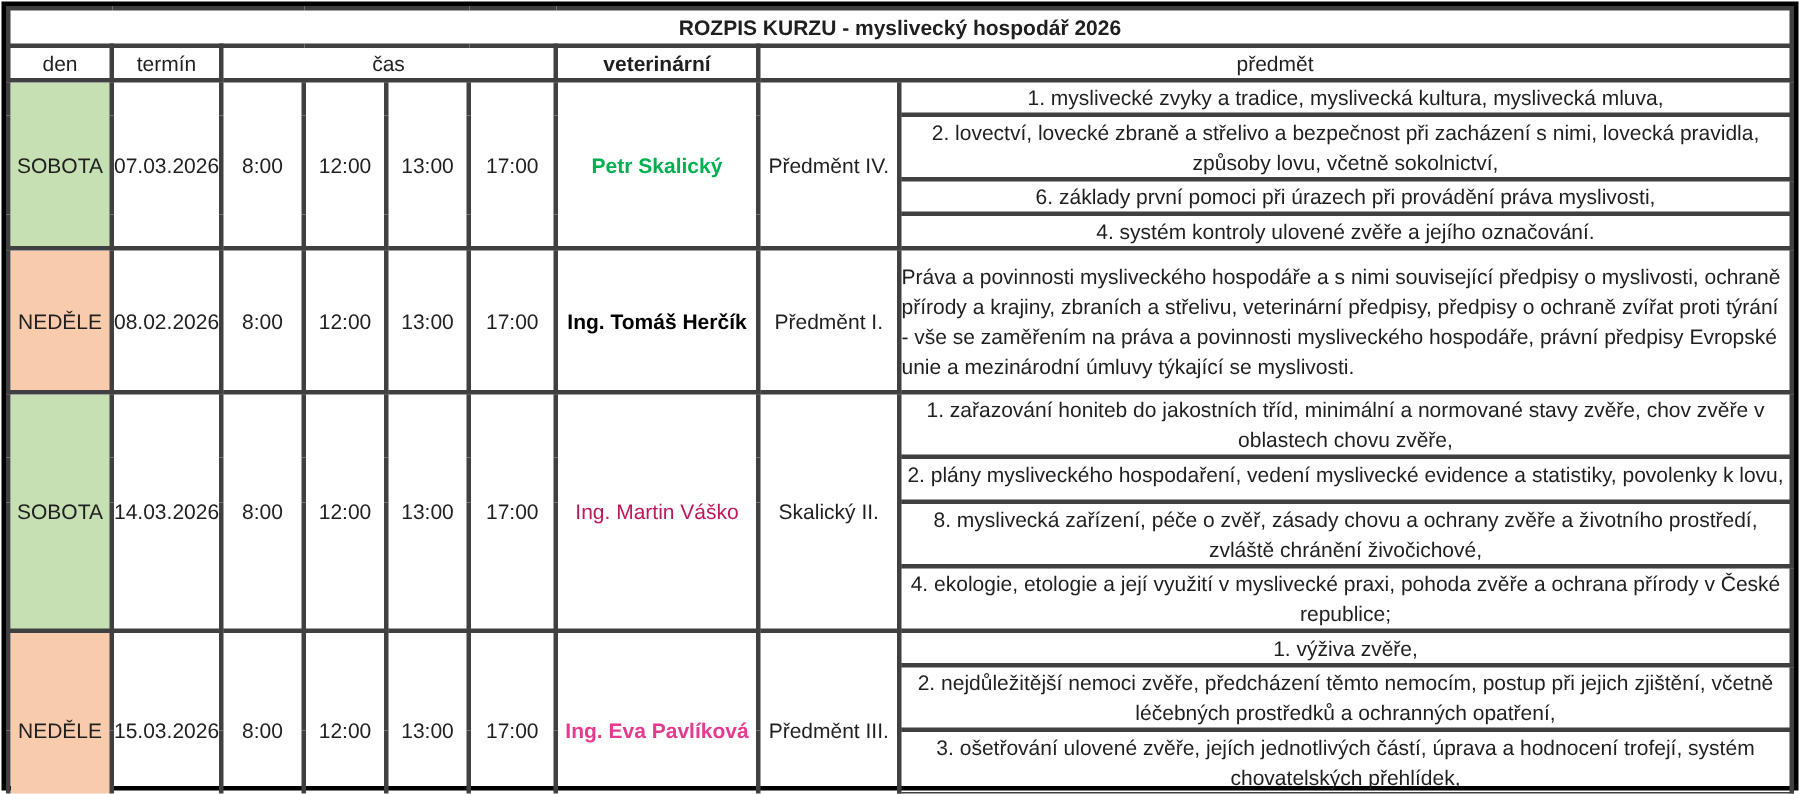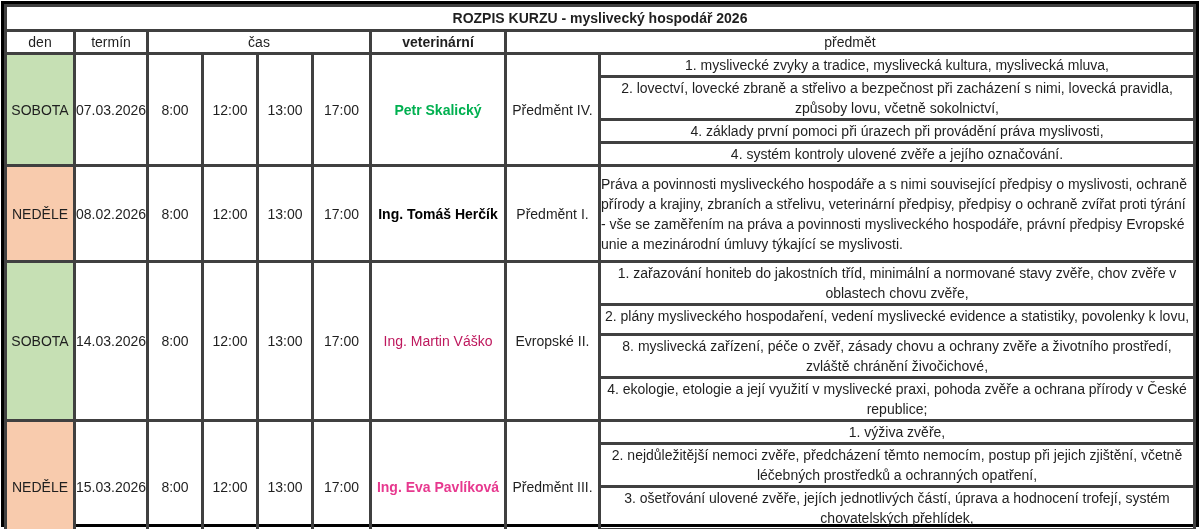--- a/index.html
+++ b/index.html
@@ -80,21 +80,21 @@
     <td class="time" rowspan="4">13:00</td>
     <td class="time" rowspan="4">17:00</td>
     <td class="lect" rowspan="4" style="color: rgb(0, 176, 80); font-weight: bold; margin-top: 32px;">Petr Skalický</td>
     <td class="subj" rowspan="4">Předměnt IV.</td>
     <td class="topic">1. myslivecké zvyky a tradice, myslivecká kultura, myslivecká mluva,</td>
   </tr>
   <tr style="height:43px">
             <td class="topic">2. lovectví, lovecké zbraně a střelivo a bezpečnost při zacházení s nimi, lovecká pravidla, způsoby lovu, včetně sokolnictví,</td>
           </tr>
   <tr style="height:21px">
-            <td class="topic">4. základy první pomoci při úrazech při provádění práva myslivosti,</td>
+            <td class="topic">6. základy první pomoci při úrazech při provádění práva myslivosti,</td>
           </tr>
   <tr style="height:22px">
             <td class="topic">4. systém kontroly ulovené zvěře a jejího označování.</td>
           </tr>
 
   <tr style="height:96px">
     <td class="day" style="background-color: rgb(248, 203, 173);">NEDĚLE</td>
     <td class="date">08.02.2026</td>
     <td class="time">8:00</td>
     <td class="time">12:00</td>
@@ -106,21 +106,21 @@
   </tr>
 
   <tr style="height:43px">
     <td class="day" rowspan="4" style="background-color: rgb(198, 224, 180);">SOBOTA</td>
     <td class="date" rowspan="4">14.03.2026</td>
     <td class="time" rowspan="4">8:00</td>
     <td class="time" rowspan="4">12:00</td>
     <td class="time" rowspan="4">13:00</td>
     <td class="time" rowspan="4">17:00</td>
     <td class="lect" rowspan="4" style="color: #be185d; font-weight: normal;">Ing. Martin Váško</td>
-    <td class="subj" rowspan="4">Evropské II.</td>
+    <td class="subj" rowspan="4">Skalický II.</td>
     <td class="topic">1. zařazování honiteb do jakostních tříd, minimální a normované stavy zvěře, chov zvěře v oblastech chovu zvěře,</td>
   </tr>
   <tr style="height:30px">
             <td class="topic">2. plány mysliveckého hospodaření, vedení myslivecké evidence a statistiky, povolenky k lovu,</td>
           </tr>
   <tr style="height:42px">
             <td class="topic">8. myslivecká zařízení, péče o zvěř, zásady chovu a ochrany zvěře a životního prostředí, zvláště chránění živočichové,</td>
           </tr>
   <tr style="height:37px">
             <td class="topic">4. ekologie, etologie a její využití v myslivecké praxi, pohoda zvěře a ochrana přírody v České republice;</td>

